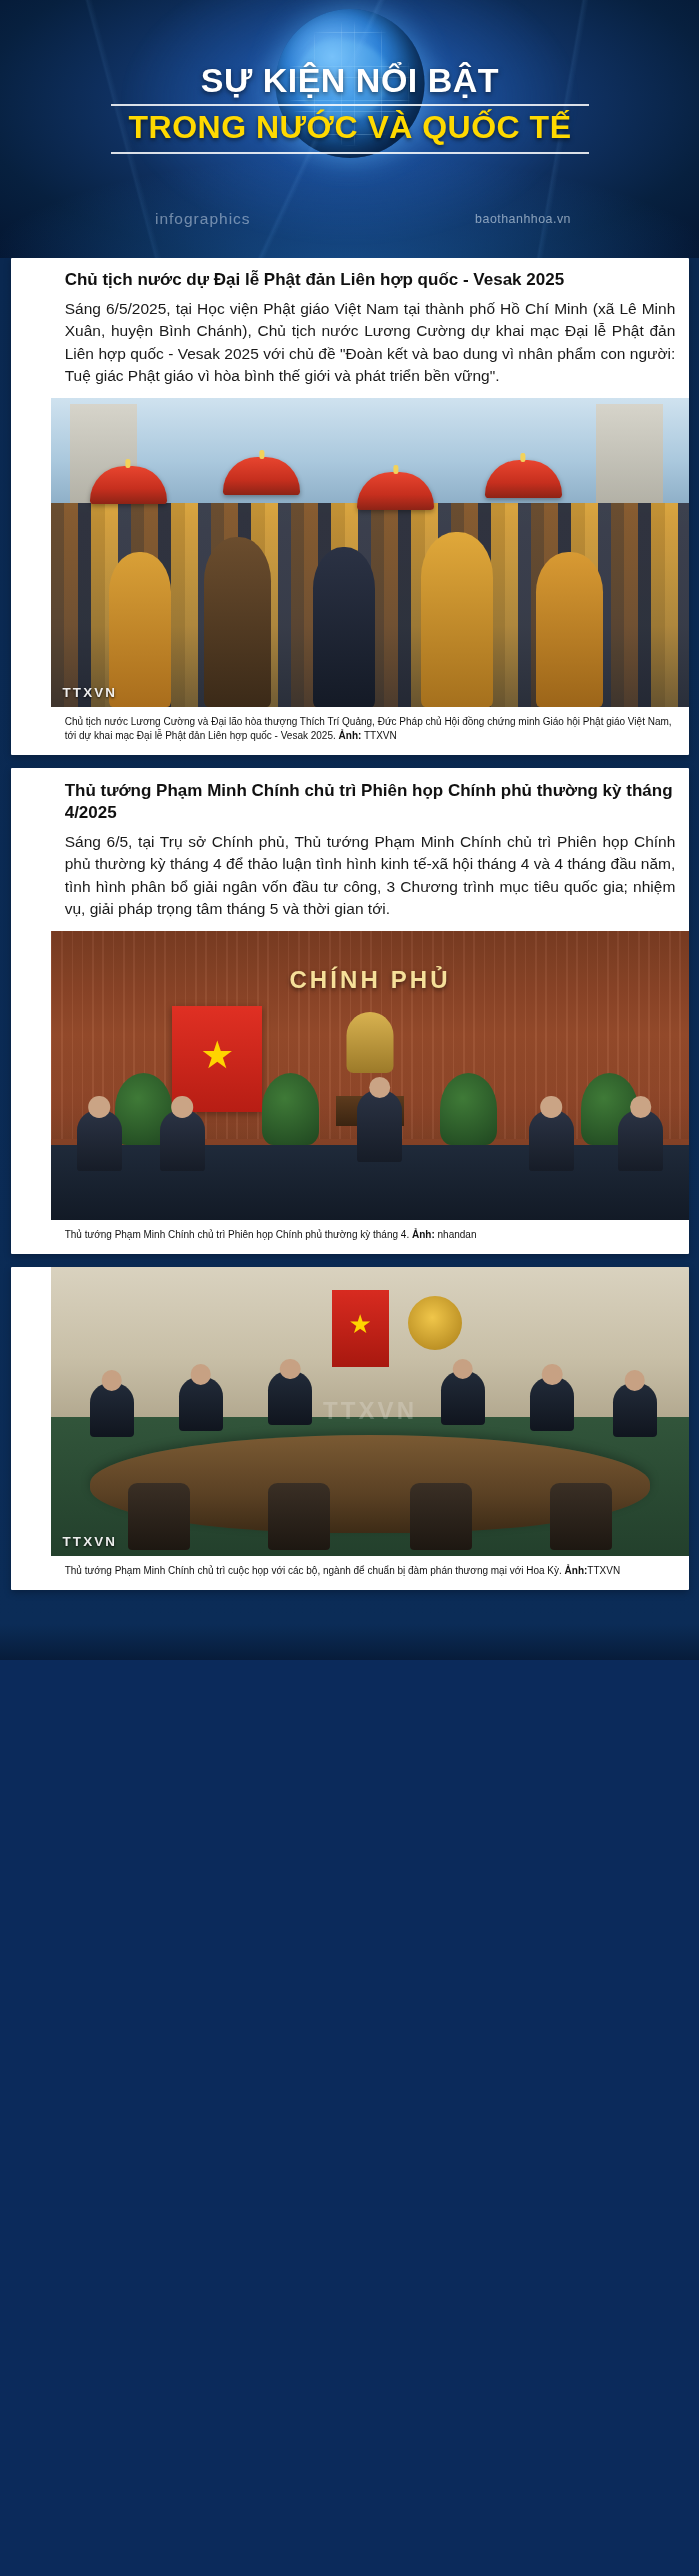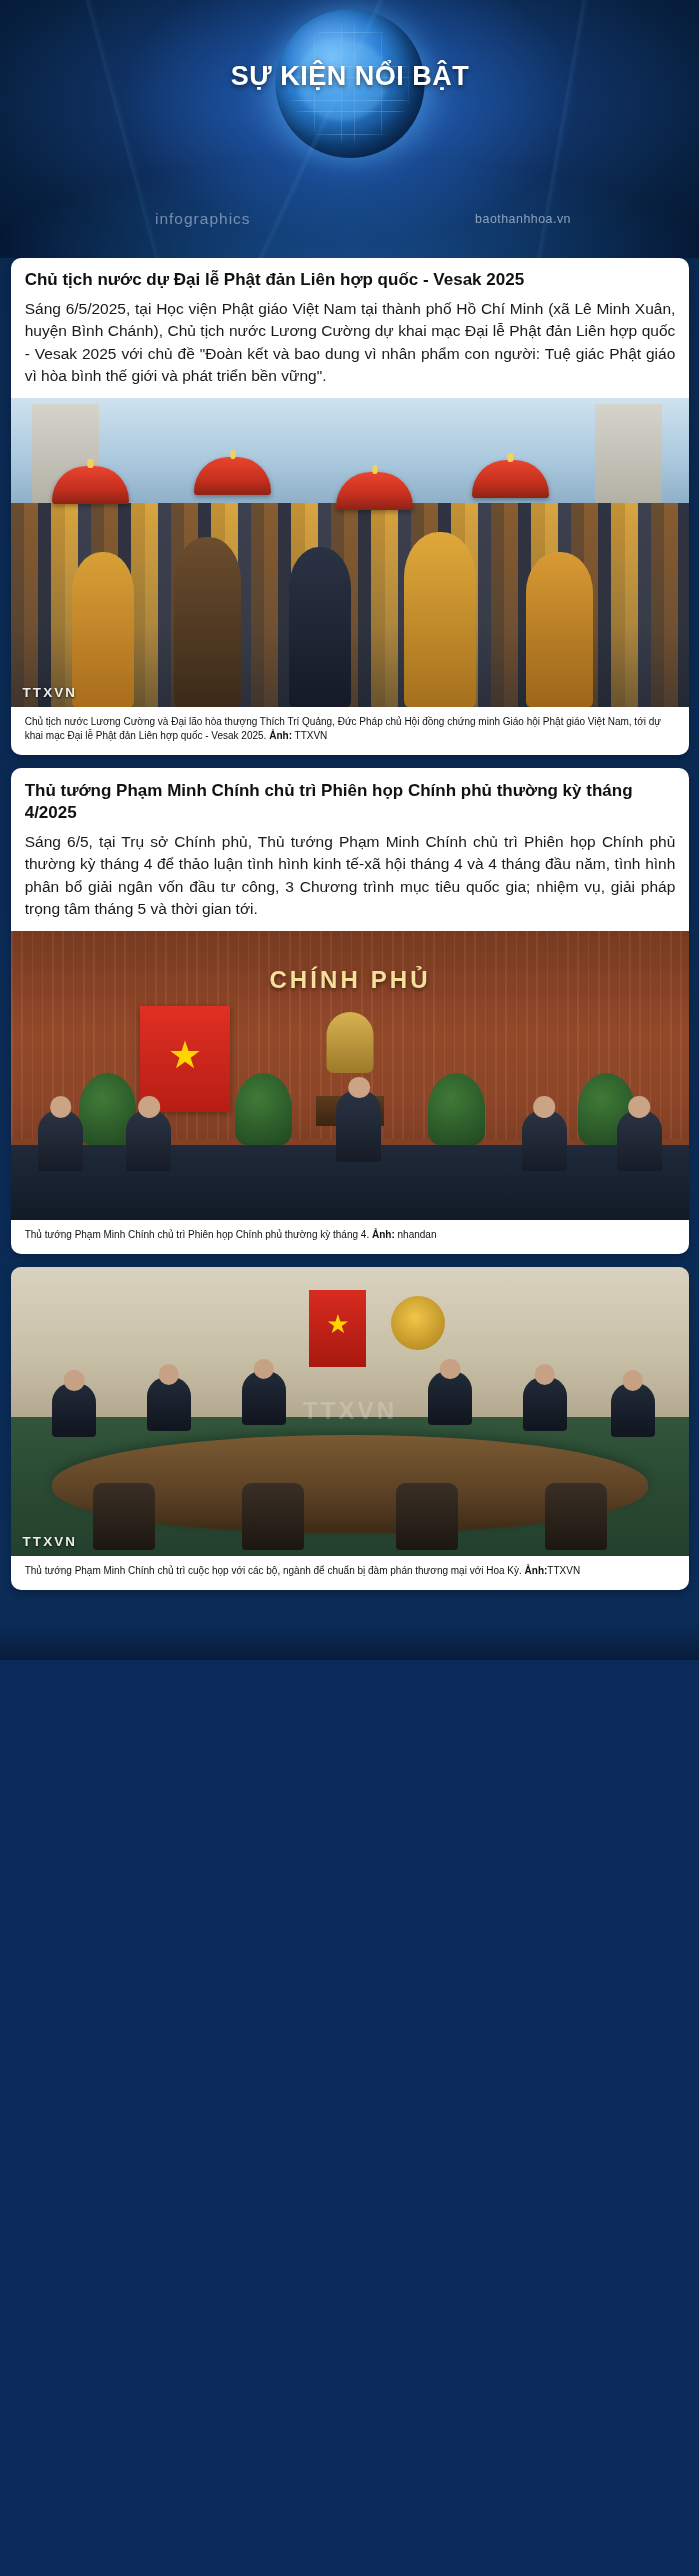--- a/index.html
+++ b/index.html
@@ -91,21 +91,21 @@
 
   .title-block {
     position: absolute;
     left: 0;
     right: 0;
     top: 61px;
     text-align: center;
     z-index: 5;
   }
   .title-line1 {
-    font-size: 27px;
+    font-size: 34px;
     font-weight: bold;
     color: #ffffff;
     letter-spacing: 0.5px;
     text-shadow: 0 1.5px 5.2px rgba(0,0,0,0.55);
     line-height: 1.15;
   }
   .title-line2 {
     margin-top: 4.1px;
     display: inline-block;
     padding: 4.1px 17.5px 6.2px;
@@ -188,24 +188,25 @@
     border-left: 13.4px solid #1b4b9e;
   }
 
   
   .content {
     padding: 0 11.3px 20.6px;
     background: linear-gradient(180deg, #0a2850 0%, #0b2c57 100%);
   }
   .card {
     background: #ffffff;
-    border-radius: 10px;
+    border-radius: 1px;
     margin-bottom: 13.4px;
     overflow: hidden;
     box-shadow: 0 2.1px 7.2px rgba(0,0,0,0.25);
+    padding-left: 40px;
   }
   .card-text {
     padding: 11.3px 13.4px 10.3px;
   }
   .card-title {
     font-size: 17px;
     line-height: 1.32;
     font-weight: bold;
     color: #111111;
     margin: 0 0 6.2px 0;
@@ -447,20 +448,21 @@
 <div class="page">
 
   <div class="header">
     <div class="hdr-glow"></div>
     <div class="globe"></div>
     <div class="hdr-lines"></div>
     <div class="hdr-wave"></div>
 
     <div class="title-block">
       <div class="title-line1">SỰ KIỆN NỔI BẬT</div>
+      <div class="title-line2">TRONG NƯỚC VÀ QUỐC TẾ</div>
     </div>
 
     <div class="wm-left">infographics</div>
     <div class="wm-right">baothanhhoa.vn</div>
   </div>
 
 
   <div class="content">
 
     <div class="card">

